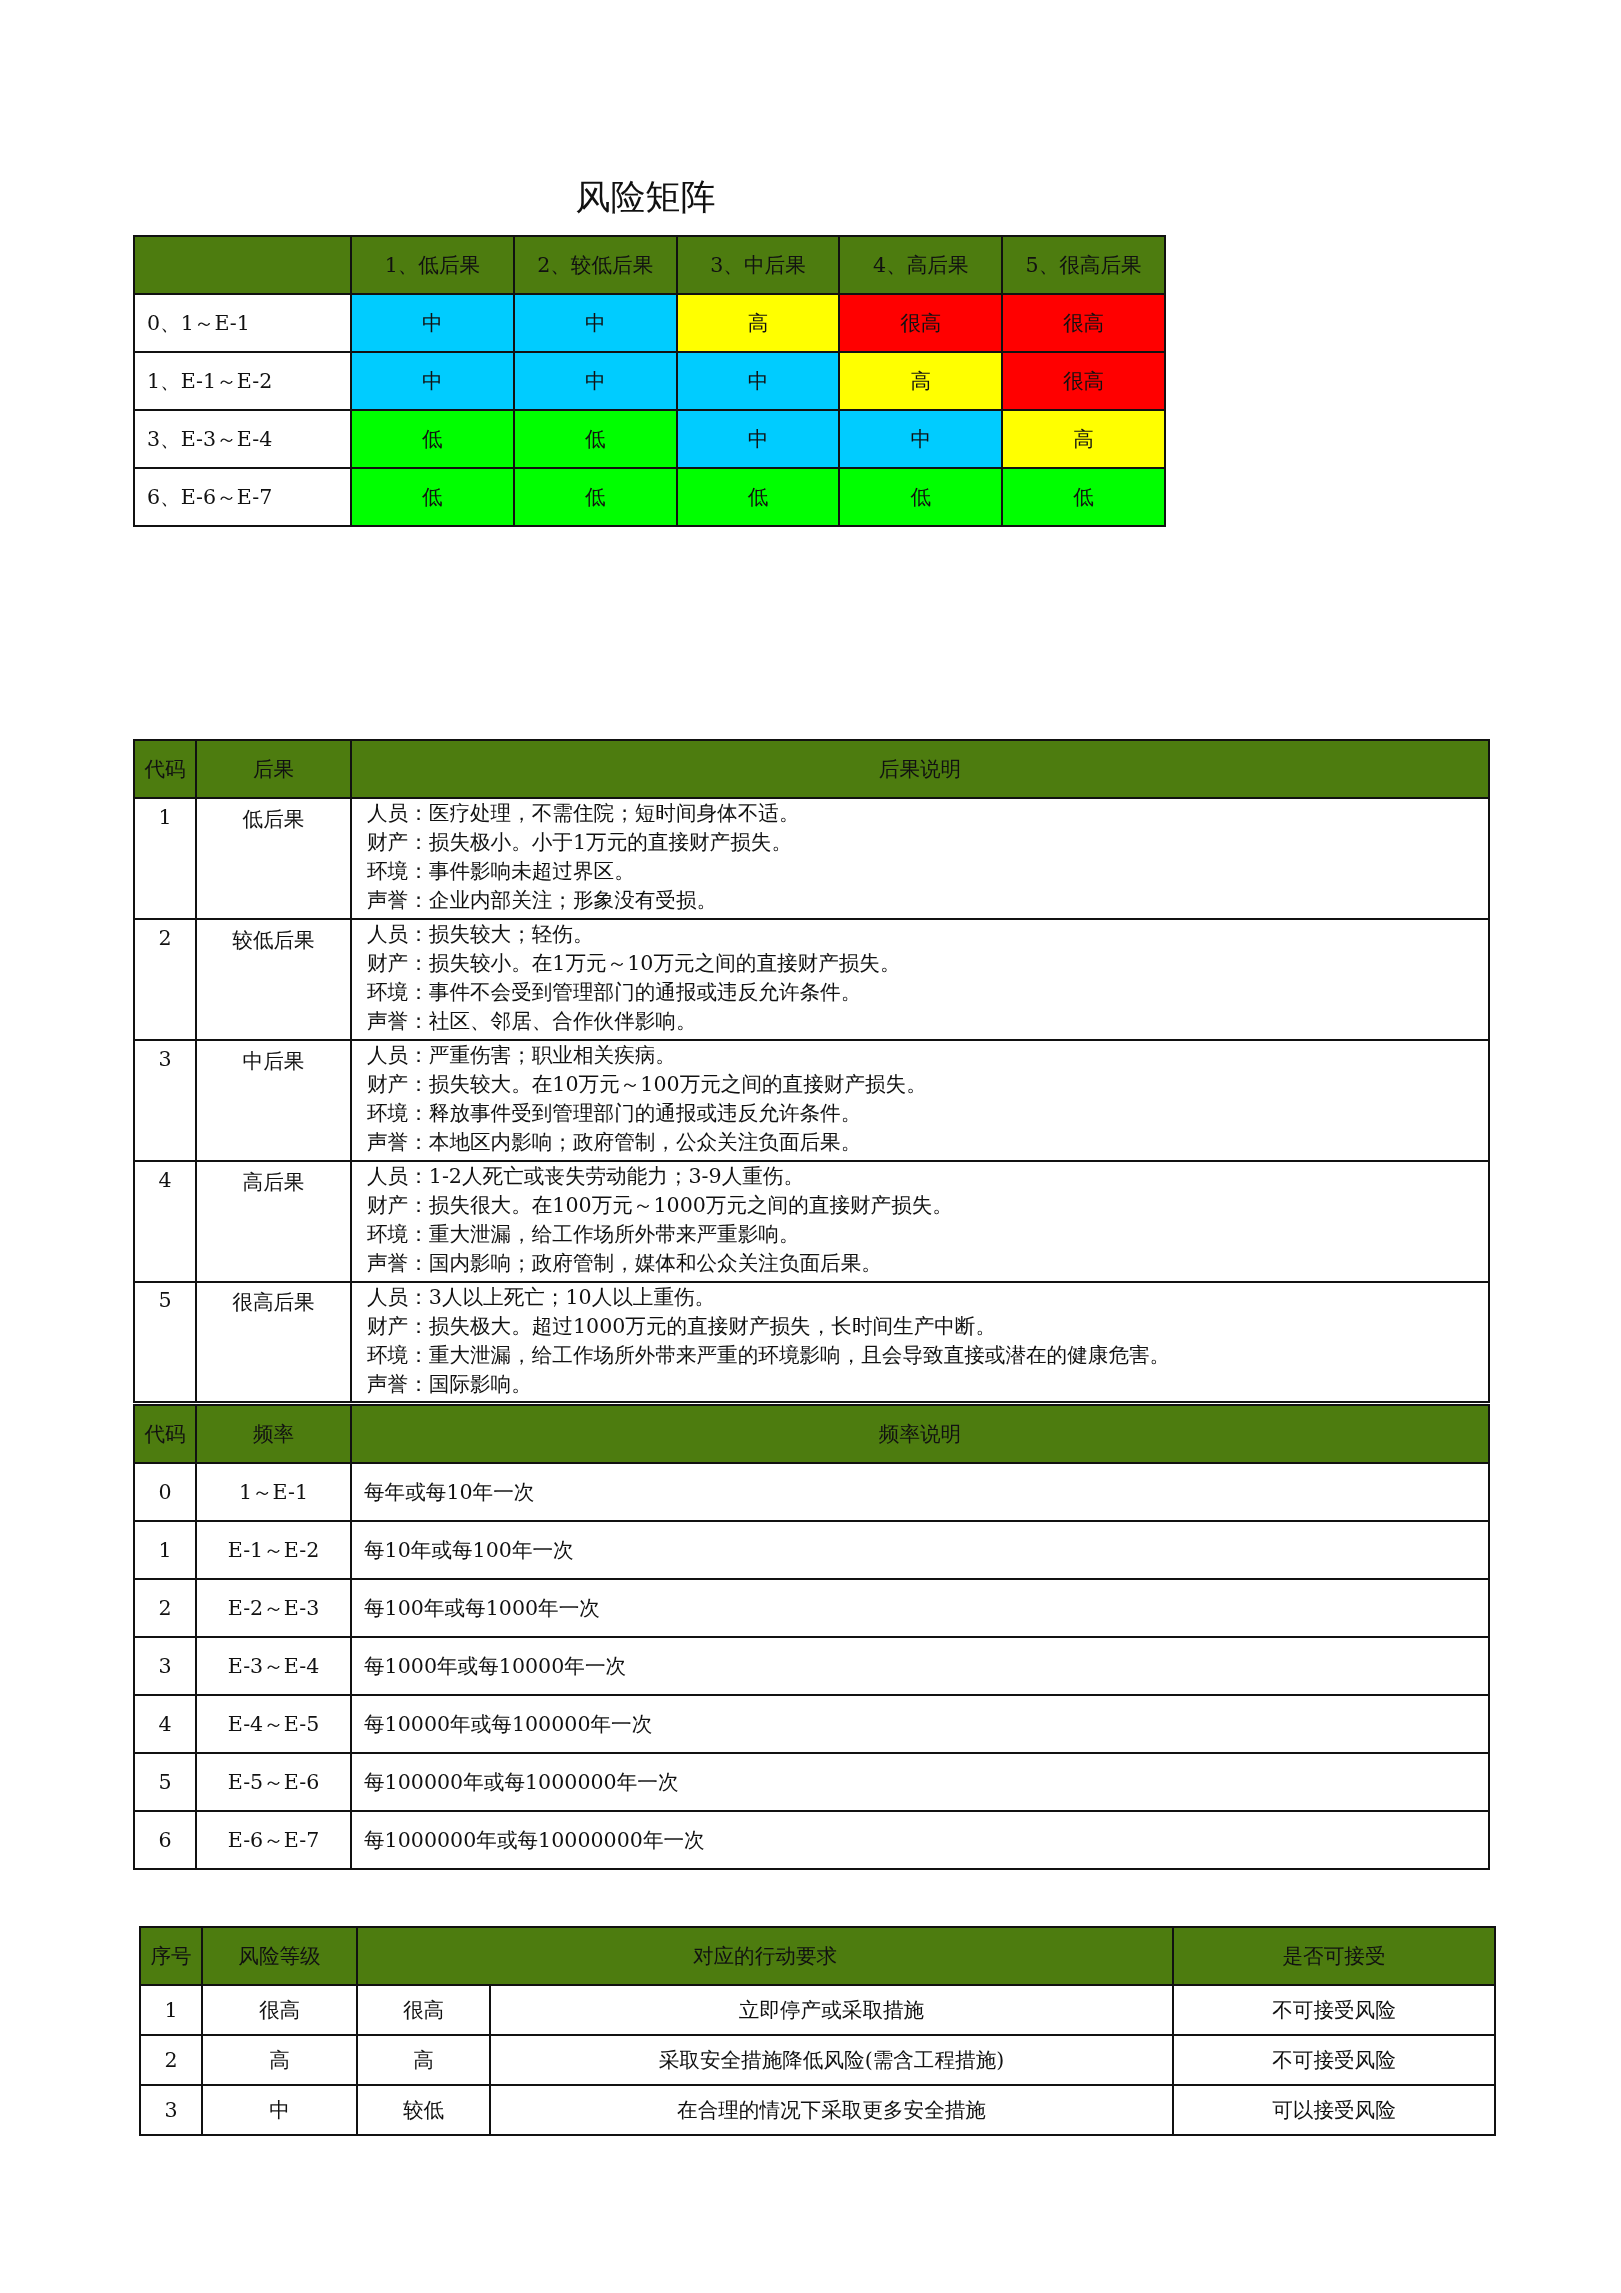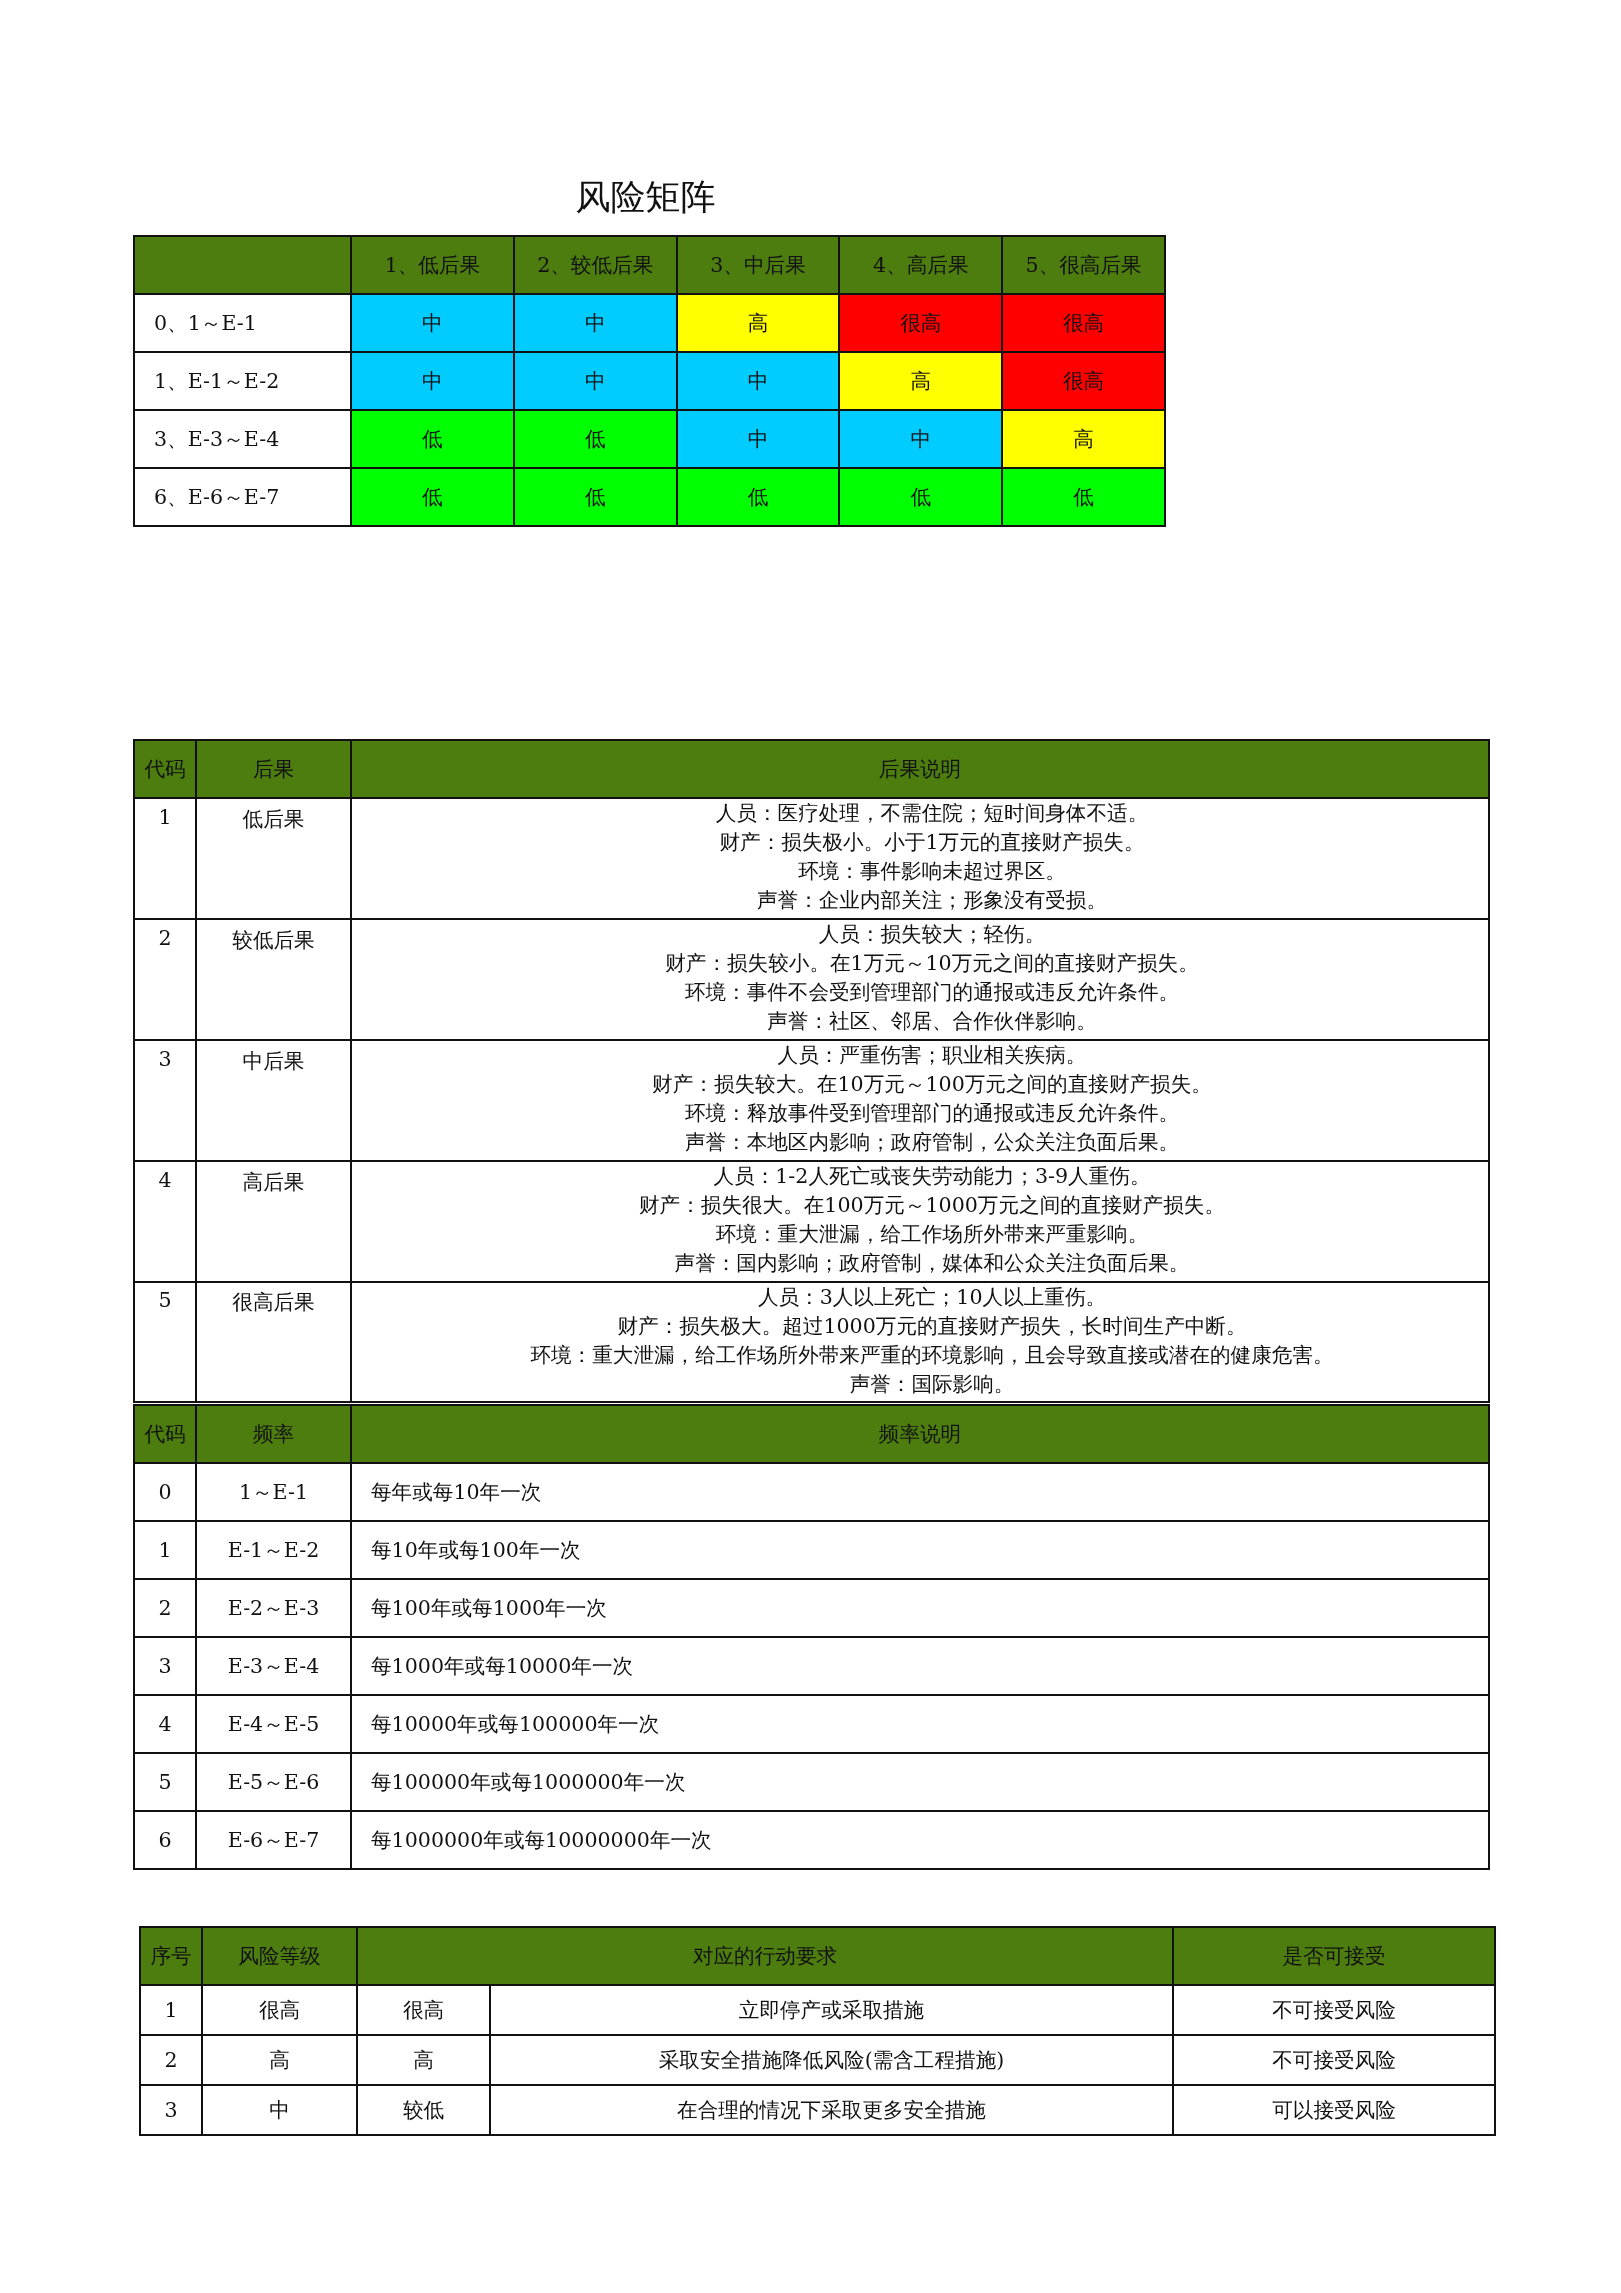--- a/index.html
+++ b/index.html
@@ -2,34 +2,34 @@
 <html><head>
 <meta charset="utf-8">
 <style>
   html, body { margin: 0; padding: 0; background: #ffffff; }
   body { width: 1621px; height: 2294px; position: relative; font-family: "DejaVu Serif", "Liberation Serif", serif; color: #111; }
   .title { position: absolute; left: 4px; width: 1283px; top: 174px; text-align: center; font-size: 35px; font-family: Liberation Serif, serif; }
   table { position: absolute; border-collapse: collapse; table-layout: fixed; }
   td, th { border: 2.9px solid #111; padding: 0; font-weight: normal; font-size: 20.6px; }
   .hdr { background: #4d7c0f; text-align: center; }
   .ctr { text-align: center; }
-  .lft { text-align: left; padding-left: 19px; }
+  .lft { text-align: left; padding-left: 12px; }
   
   #matrix { left: 133px; top: 235px; width: 1033px; }
   #matrix td { height: 56px; }
   .lvl-blue { background: #00ccff; }
   .lvl-yellow { background: #ffff00; }
   .lvl-red { background: #ff0000; }
   .lvl-green { background: #00ff00; }
   
   #conseq { left: 133px; top: 739px; width: 1357px; }
   #conseq .head td { height: 56px; }
   #conseq .row td { height: 113px; vertical-align: top; }
   #conseq .row td.ctr { padding-top: 5.9px; }
-  .desc-line { display: block; line-height: 29px; white-space: nowrap; overflow: hidden; padding-left: 24px; text-align: center; }
+  .desc-line { display: block; line-height: 29px; white-space: nowrap; overflow: hidden; padding-left: 15px; }
   .desc-wrap { height: 113px; overflow: hidden; }
   
   #freq { left: 133px; top: 1404px; width: 1357px; }
   #freq td { height: 56px; }
   
   #action { left: 139px; top: 1907px; width: 1357px; margin-top: 19px; }
   #action .head td { height: 56px; }
   #action .row td { height: 48px; }
 </style>
 </head>

